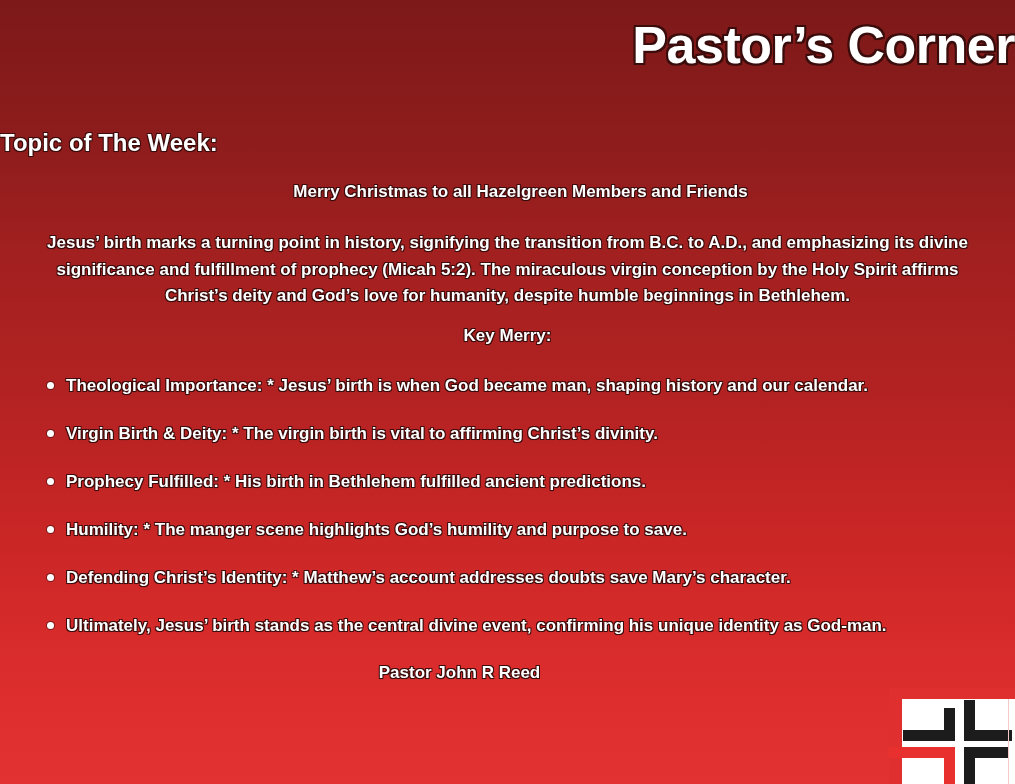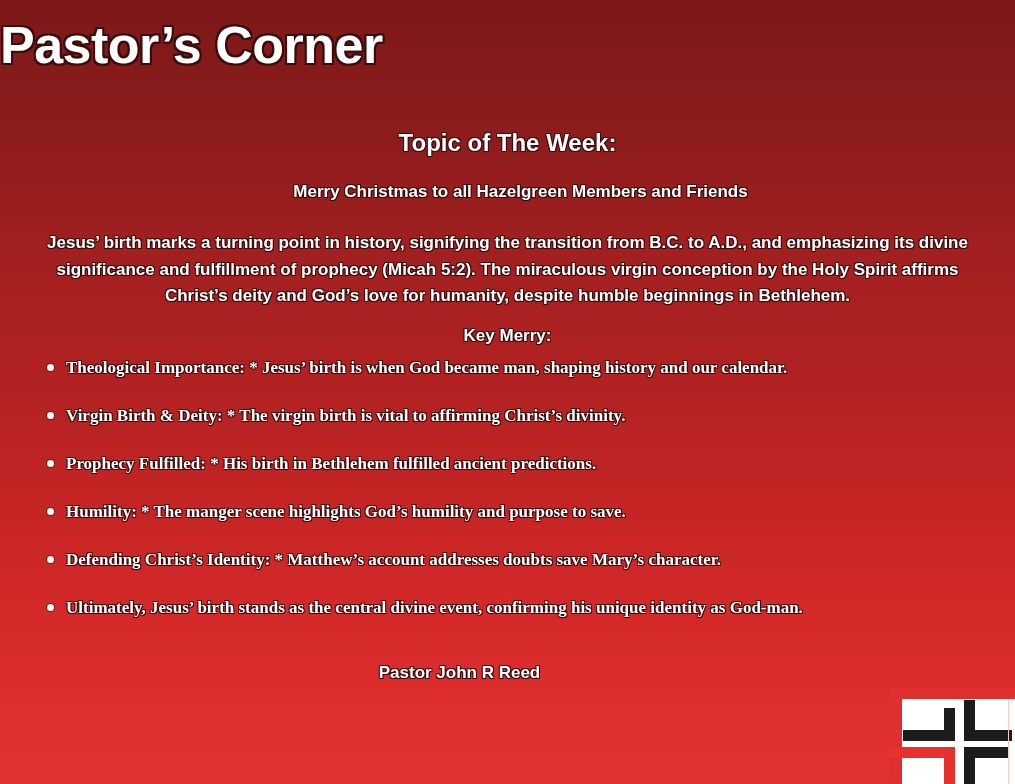--- a/index.html
+++ b/index.html
@@ -40,21 +40,21 @@
        1px  1px 0 #3a0c0c,
        0px  1px 1px rgba(0,0,0,0.45);
   }
 
   
   .title {
     position: absolute;
     top: 17px;
     left: 0;
     width: 1015px;
-    text-align: left;
+    text-align: right;
     font-size: 52px;
     font-weight: 700;
     letter-spacing: -0.5px;
     line-height: 1.1;
   }
   .title.outlined {
     text-shadow:
       -2px -2px 0 #3a0c0c,
        2px -2px 0 #3a0c0c,
       -2px  2px 0 #3a0c0c,
@@ -64,21 +64,21 @@
        0px -2px 0 #3a0c0c,
        0px  2px 0 #3a0c0c;
   }
 
   
   .topic-heading {
     position: absolute;
     top: 129px;
     left: 0;
     width: 1015px;
-    text-align: center;
+    text-align: left;
     font-size: 24px;
     font-weight: 700;
   }
 
   .greeting {
     position: absolute;
     top: 182px;
     left: 13px;
     width: 1015px;
     text-align: center;
@@ -105,25 +105,24 @@
     left: 0;
     width: 1015px;
     text-align: center;
     font-size: 17px;
     font-weight: 700;
   }
 
   
   .bullets {
     position: absolute;
-    top: 356px;
+    top: 374px;
     left: 40px;
     width: 940px;
     list-style: none;
-    font-family: Liberation Serif, serif;
   }
 
   .bullets li {
     position: relative;
     padding-left: 26px;
     height: 48px;
     font-size: 17px;
     font-weight: 700;
     line-height: 24px;
     white-space: nowrap;

